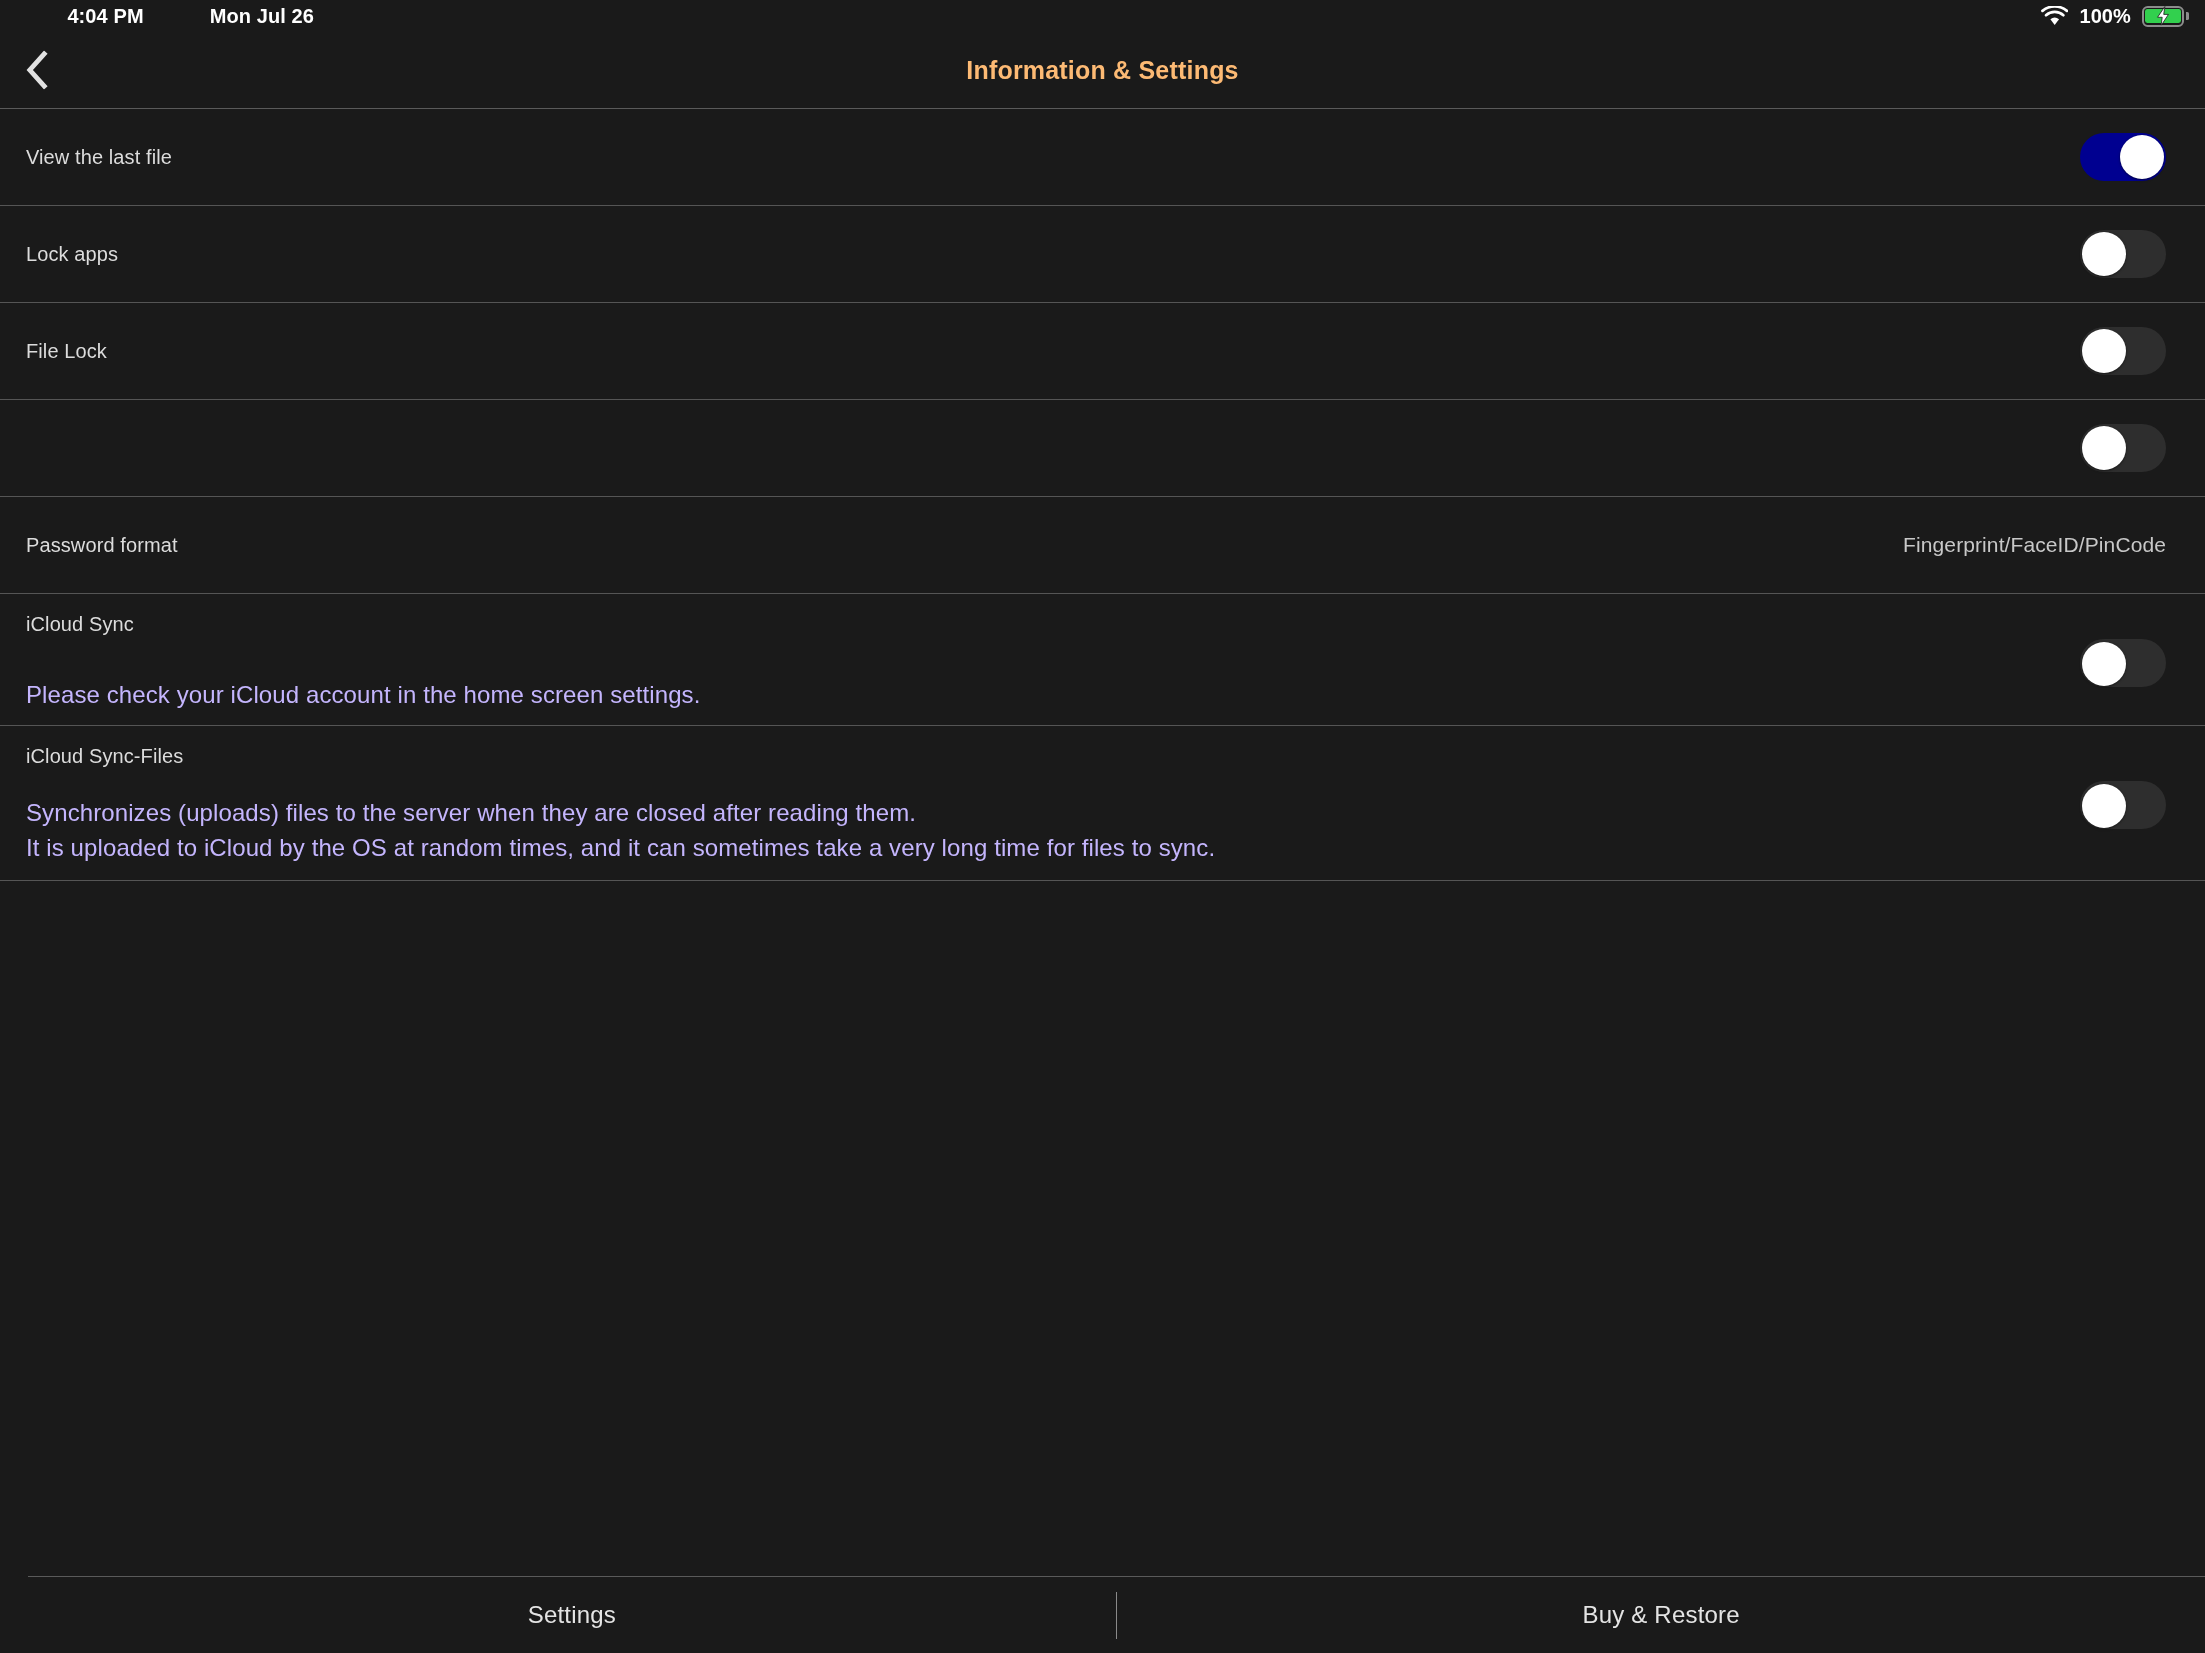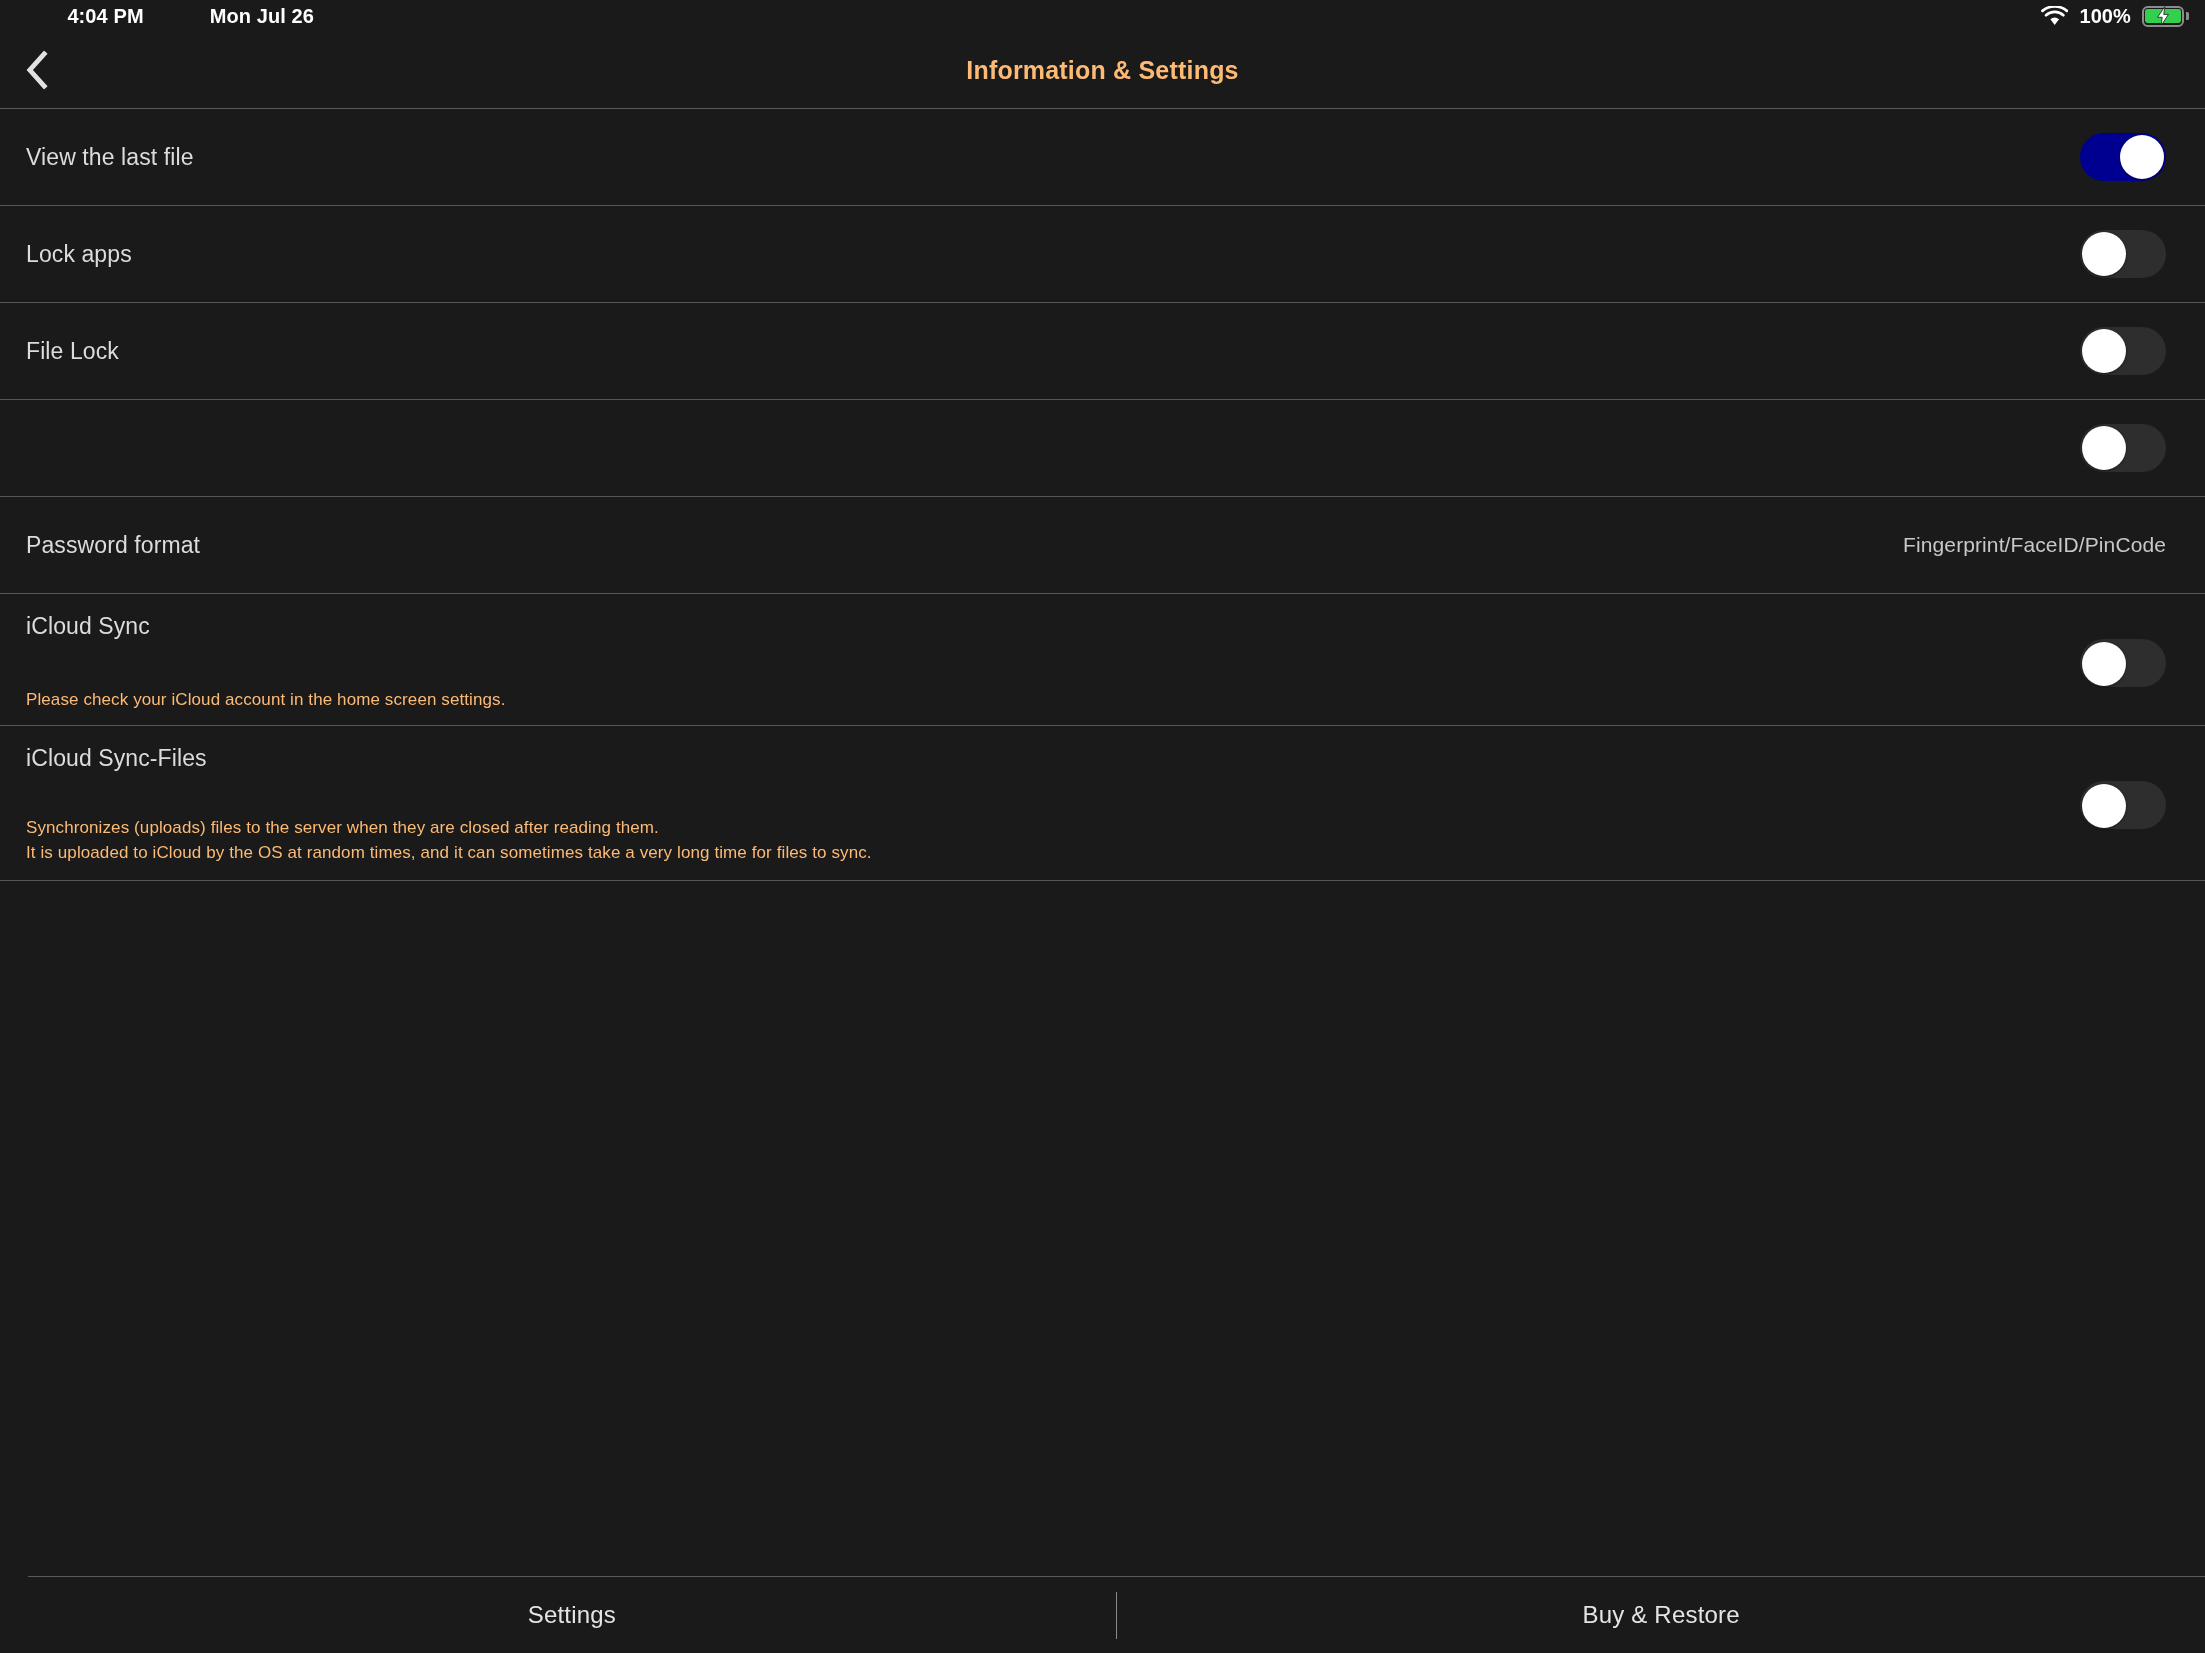--- a/index.html
+++ b/index.html
@@ -87,29 +87,29 @@
     position:relative;
     display:flex; align-items:center;
     padding:0 39px 0 26px;
     border-bottom:1.6px solid #555555;
     background:#1a1a1a;
     cursor:pointer;
   }
   .row.simple { height:97px; }
   .row-texts { display:flex; flex-direction:column; justify-content:center; flex:1 1 auto; }
   .row-title {
-    font-size:23px; font-weight:400; color:#dcdcdc;
+    font-size:20px; font-weight:400; color:#dcdcdc;
     letter-spacing:0.1px; line-height:1.15;
   }
   .row-value {
     font-size:21px; color:#c8c8c8; margin-left:auto;
     padding-right:0; letter-spacing:0.1px; white-space:nowrap;
   }
   .row-sub {
-    font-size:17px; color:#fdba74; line-height:1.45; letter-spacing:0.1px;
+    font-size:24px; color:#c4b5fd; line-height:1.45; letter-spacing:0.1px;
   }
 
   .row.tall-a { height:132px; align-items:stretch; padding-top:19.4px; padding-bottom:12px; }
   .row.tall-a .row-texts { justify-content:space-between; }
   .row.tall-b { height:155px; align-items:stretch; padding-top:19.4px; padding-bottom:14.5px; }
   .row.tall-b .row-texts { justify-content:space-between; }
   .row.tall-a .toggle-wrap, .row.tall-b .toggle-wrap { align-self:center; }
 
   .toggle-wrap { flex:0 0 auto; margin-left:auto; padding-left:32px; }
   .toggle {

